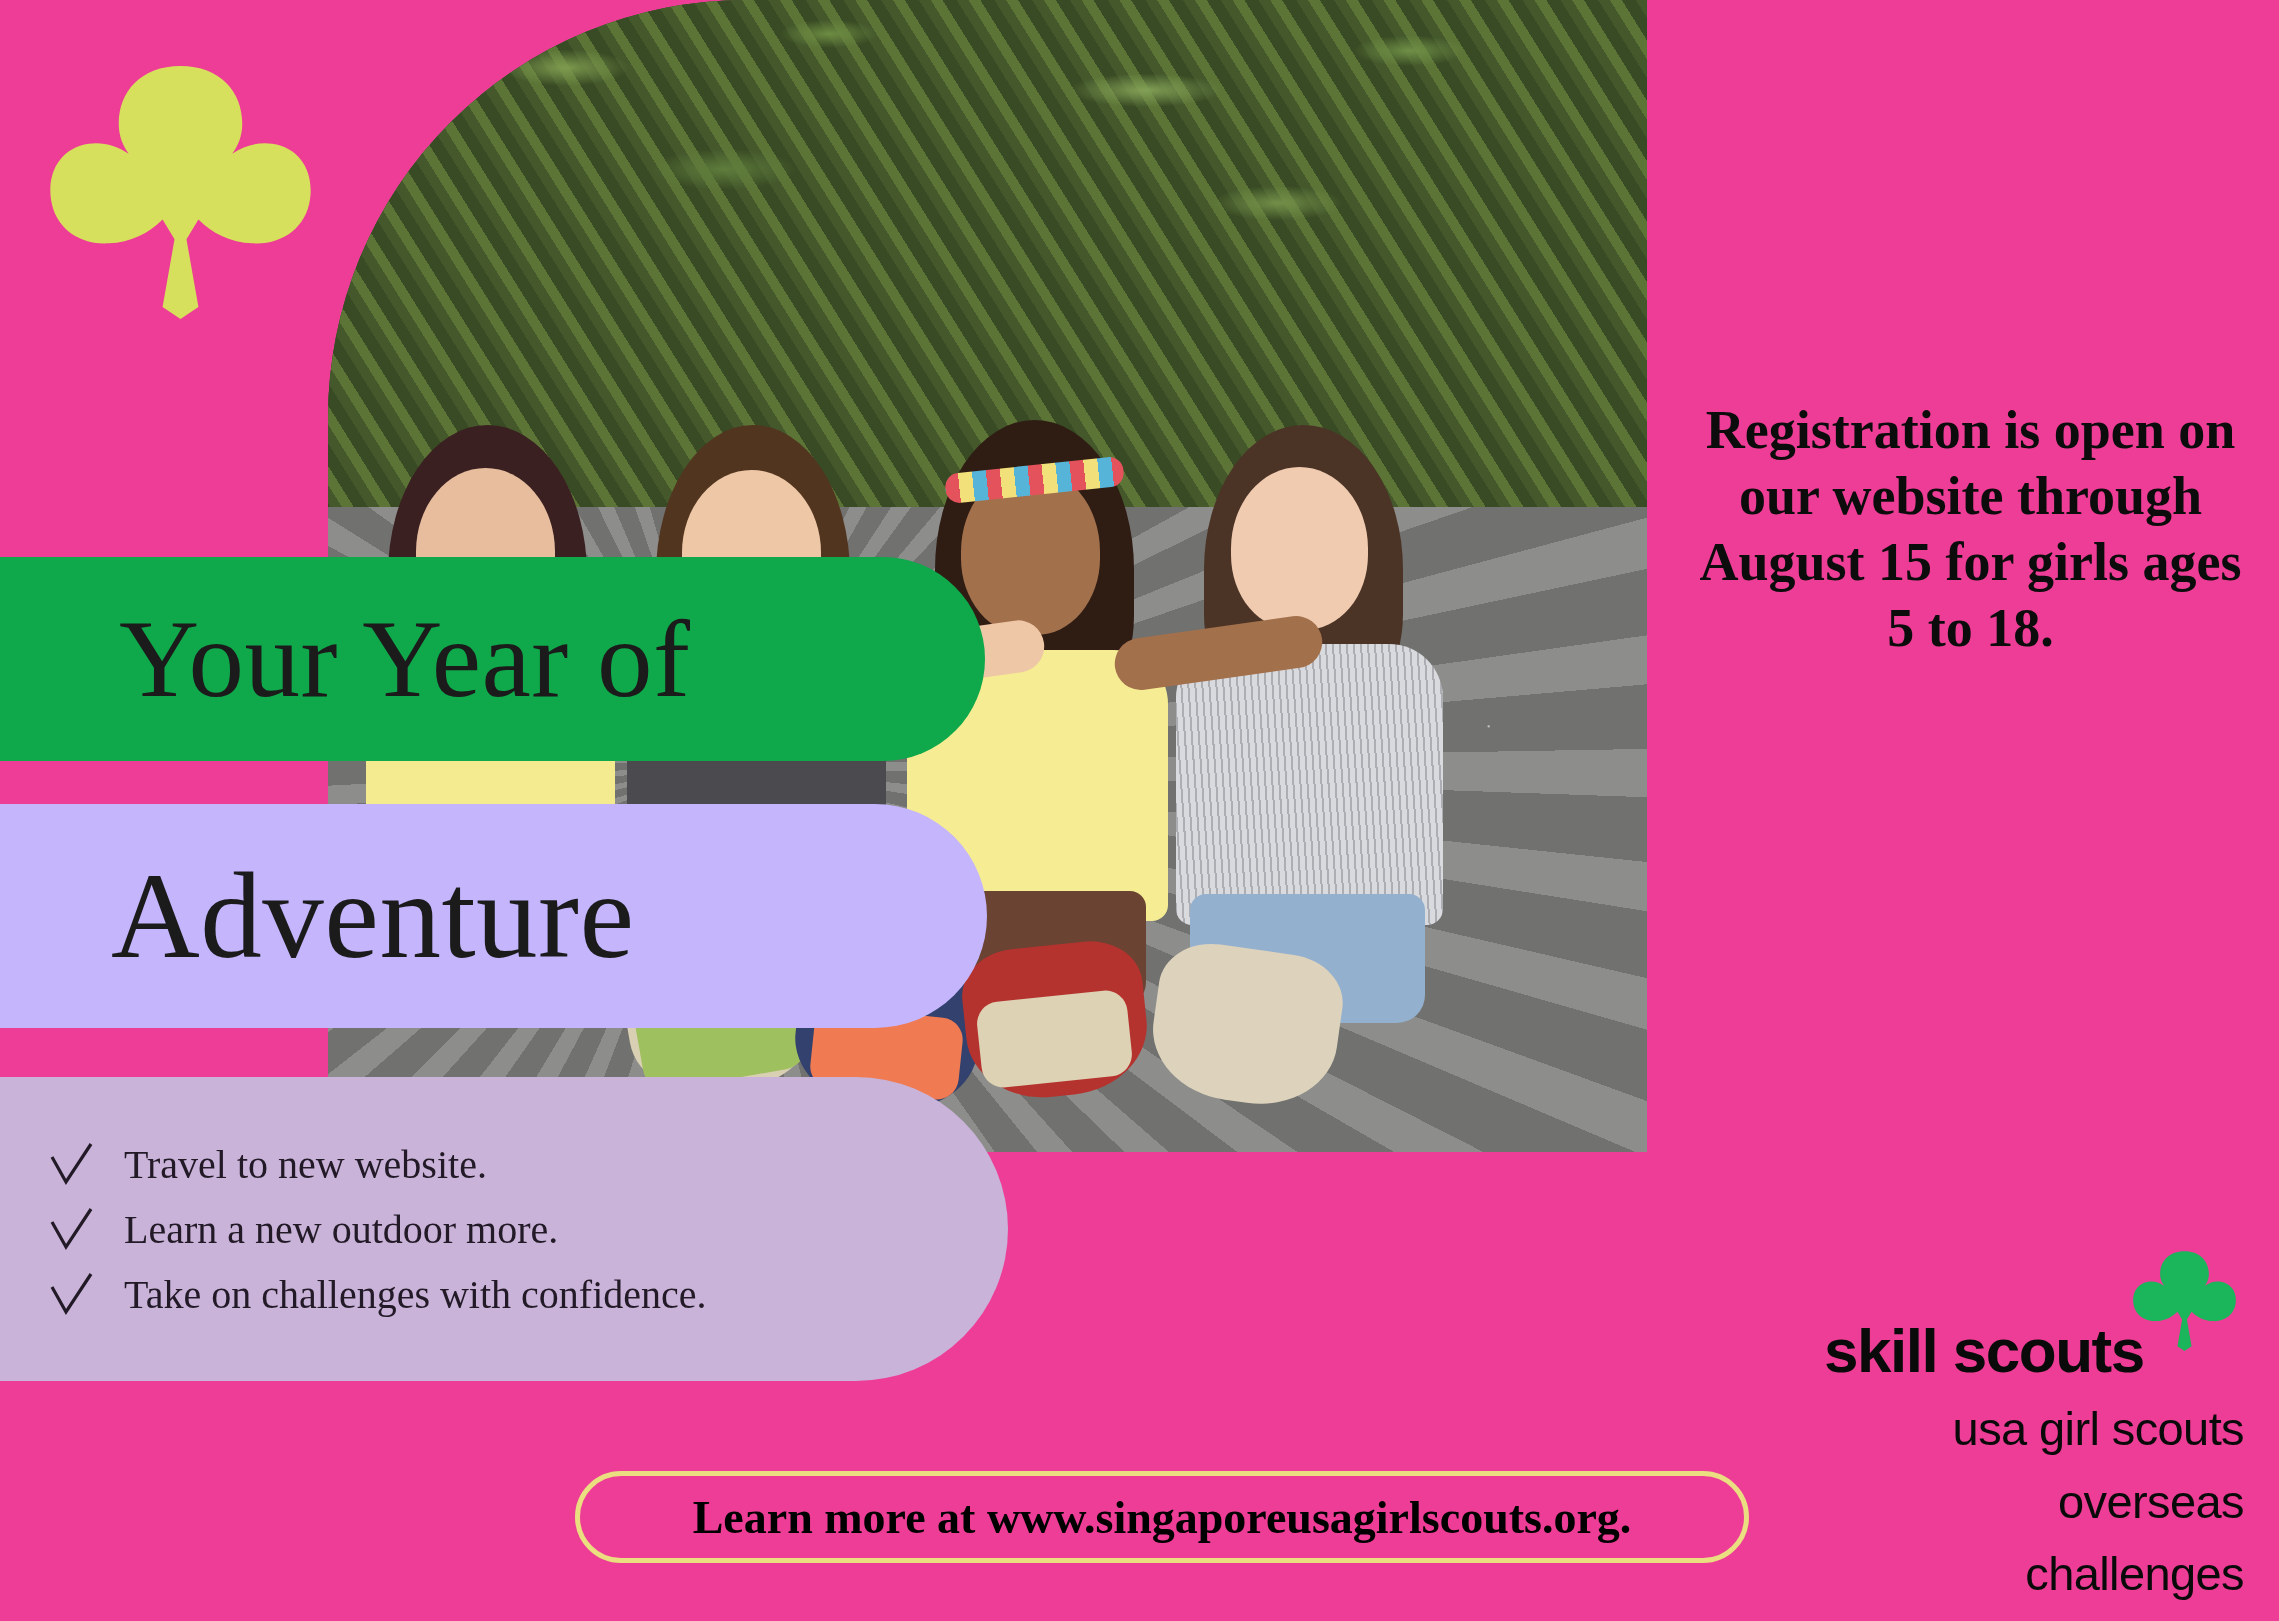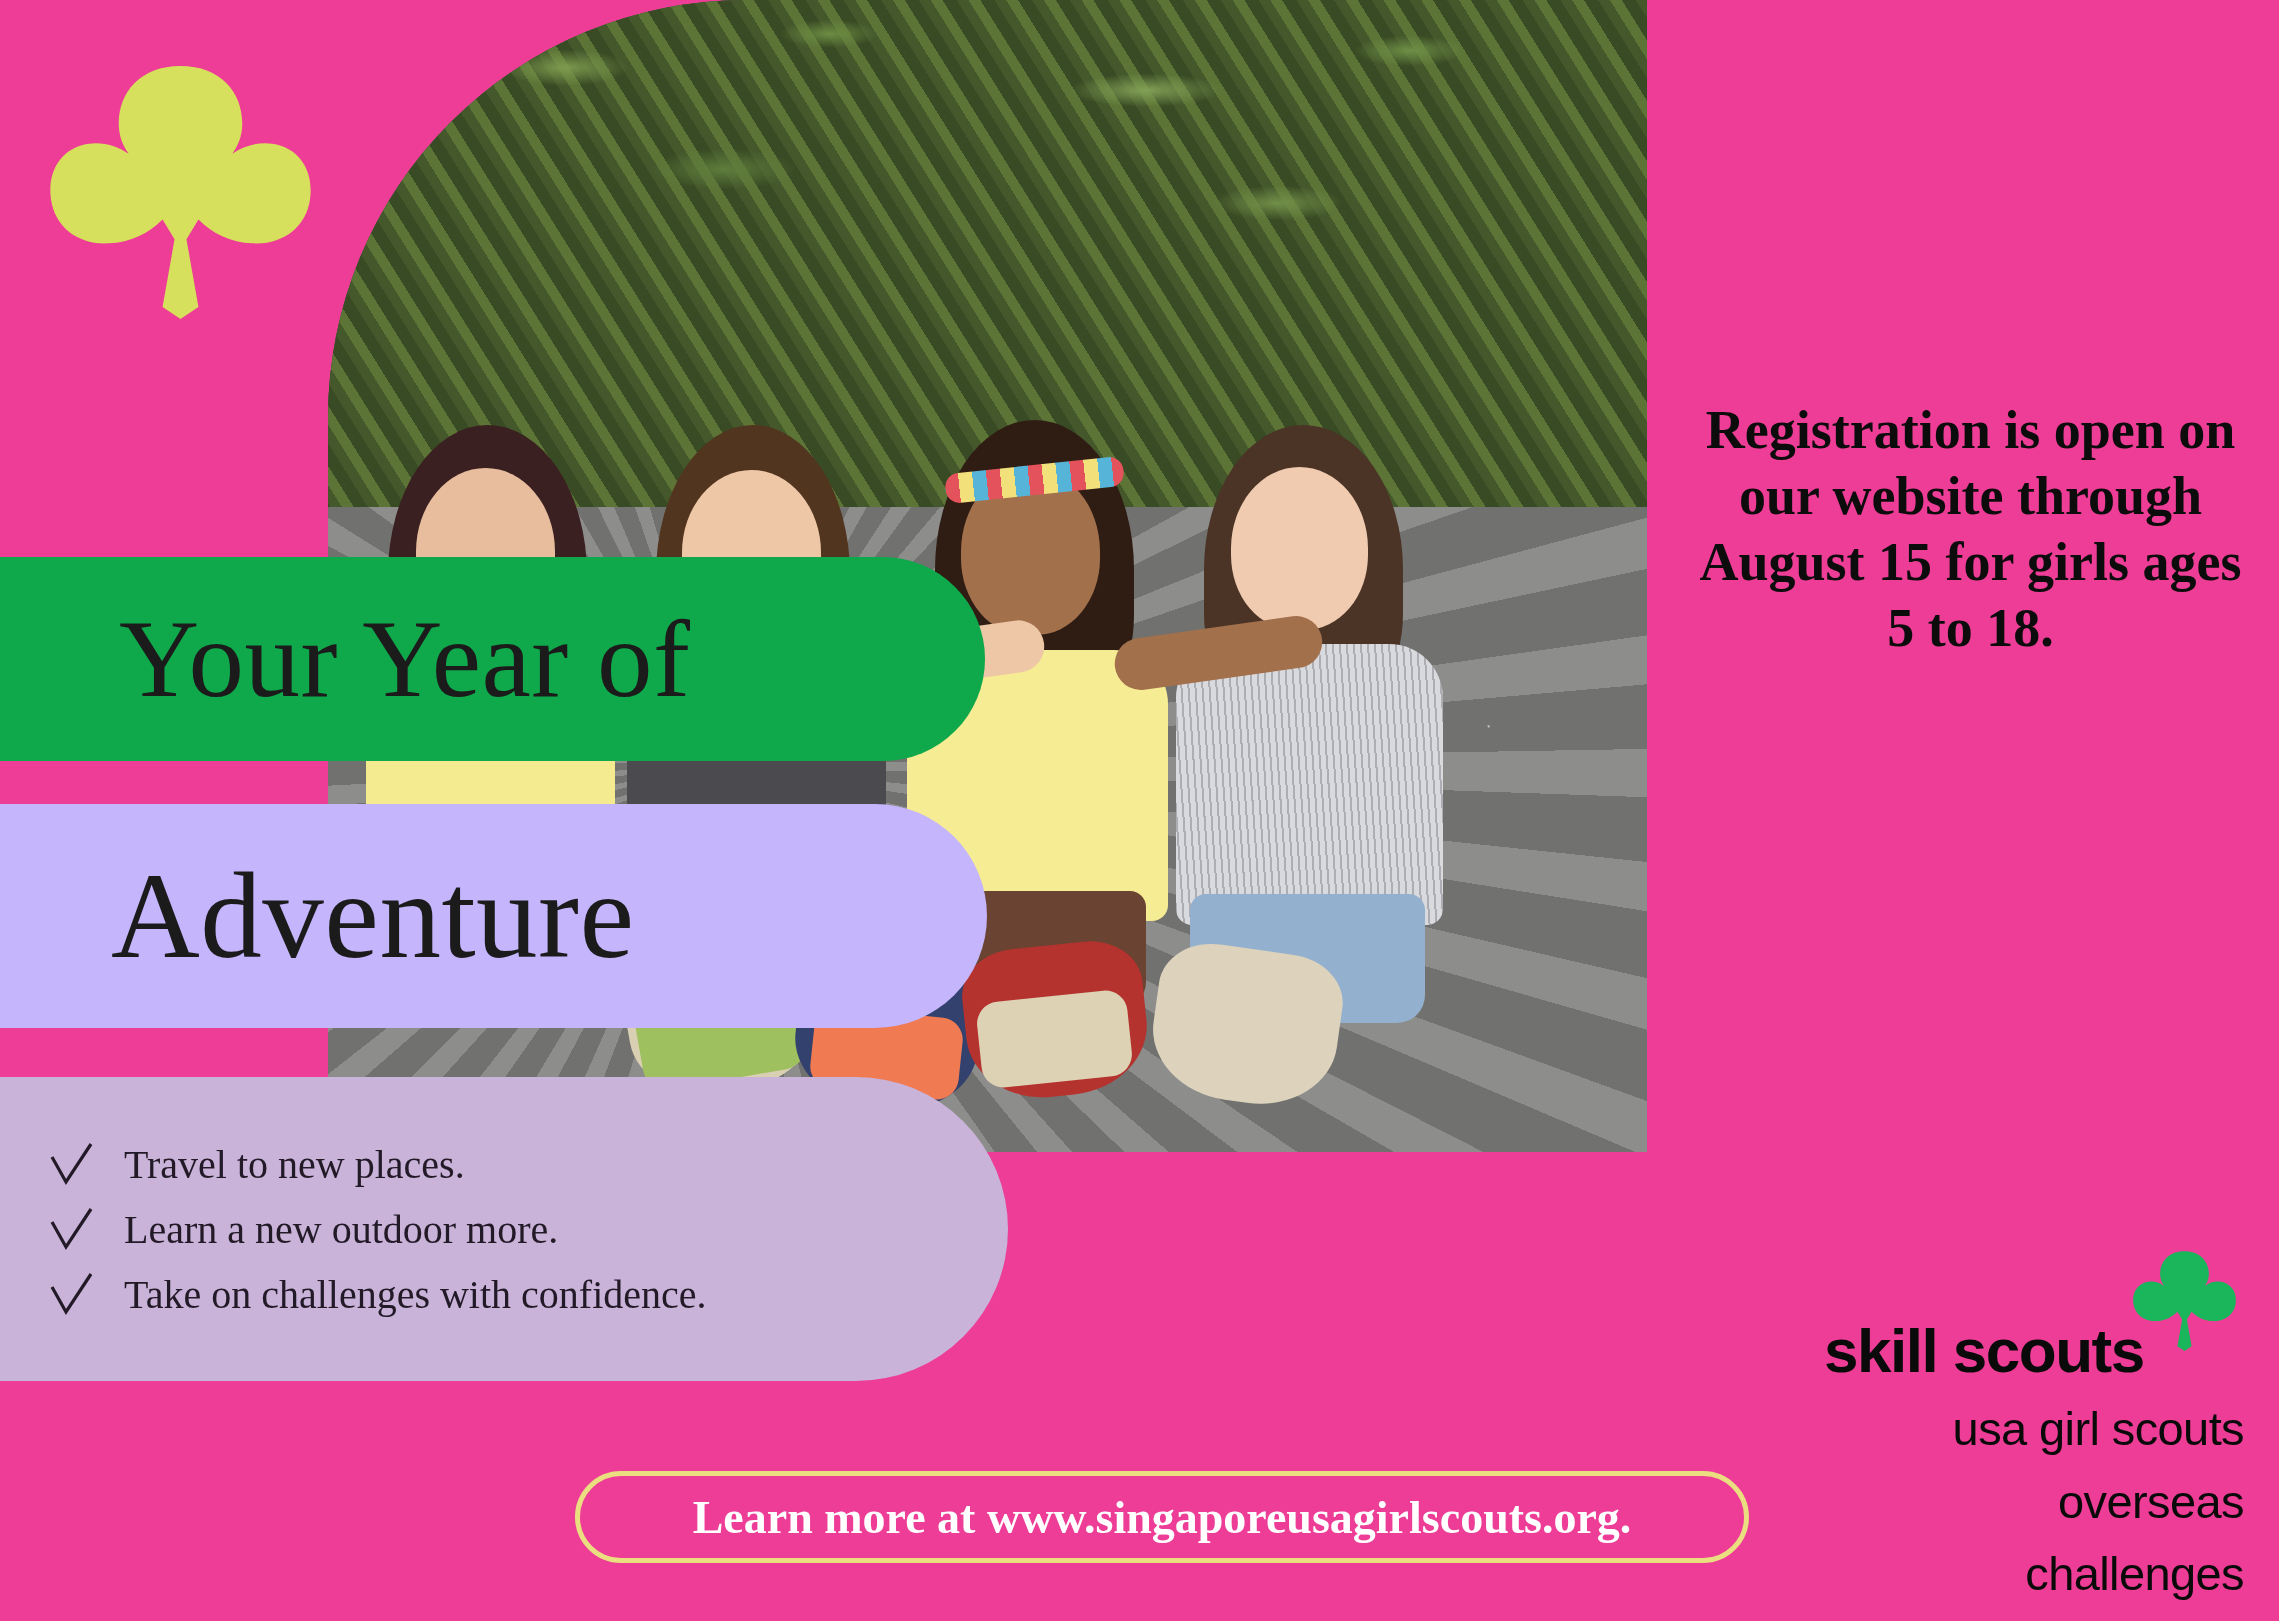--- a/index.html
+++ b/index.html
@@ -190,21 +190,21 @@
     border-radius: 994px;
     box-sizing: border-box;
     display: flex;
     align-items: center;
     justify-content: center;
   }
   .learn-pill span {
     font-family: "Liberation Serif", "DejaVu Serif", serif;
     font-weight: 700;
     font-size: 46px;
-    color: #ffffff;
+    color: #000000;
     white-space: nowrap;
   }
 
   
   .brand-lockup {
     position: absolute;
     right: 36px;
     bottom: 22px;
     width: 428px;
     text-align: right;
@@ -297,21 +297,21 @@
 
   <div class="registration">Registration is open on our website through August 15 for girls ages 5 to 18.</div>
 
   <div class="benefits-bar">
     <div class="benefit-row">
       <span class="check-icon">
         <svg viewBox="0 0 46 46" xmlns="http://www.w3.org/2000/svg" aria-hidden="true">
           <path d="M4 16 L18 41 L43 3" fill="none" stroke="#231a28" stroke-width="3.2" stroke-linecap="butt" stroke-linejoin="miter"></path>
         </svg>
       </span>
-      <span class="benefit-text">Travel to new places.</span>
+      <span class="benefit-text">Travel to new website.</span>
     </div>
     <div class="benefit-row">
       <span class="check-icon">
         <svg viewBox="0 0 46 46" xmlns="http://www.w3.org/2000/svg" aria-hidden="true">
           <path d="M4 16 L18 41 L43 3" fill="none" stroke="#231a28" stroke-width="3.2" stroke-linecap="butt" stroke-linejoin="miter"></path>
         </svg>
       </span>
       <span class="benefit-text">Learn a new outdoor more.</span>
     </div>
     <div class="benefit-row">

